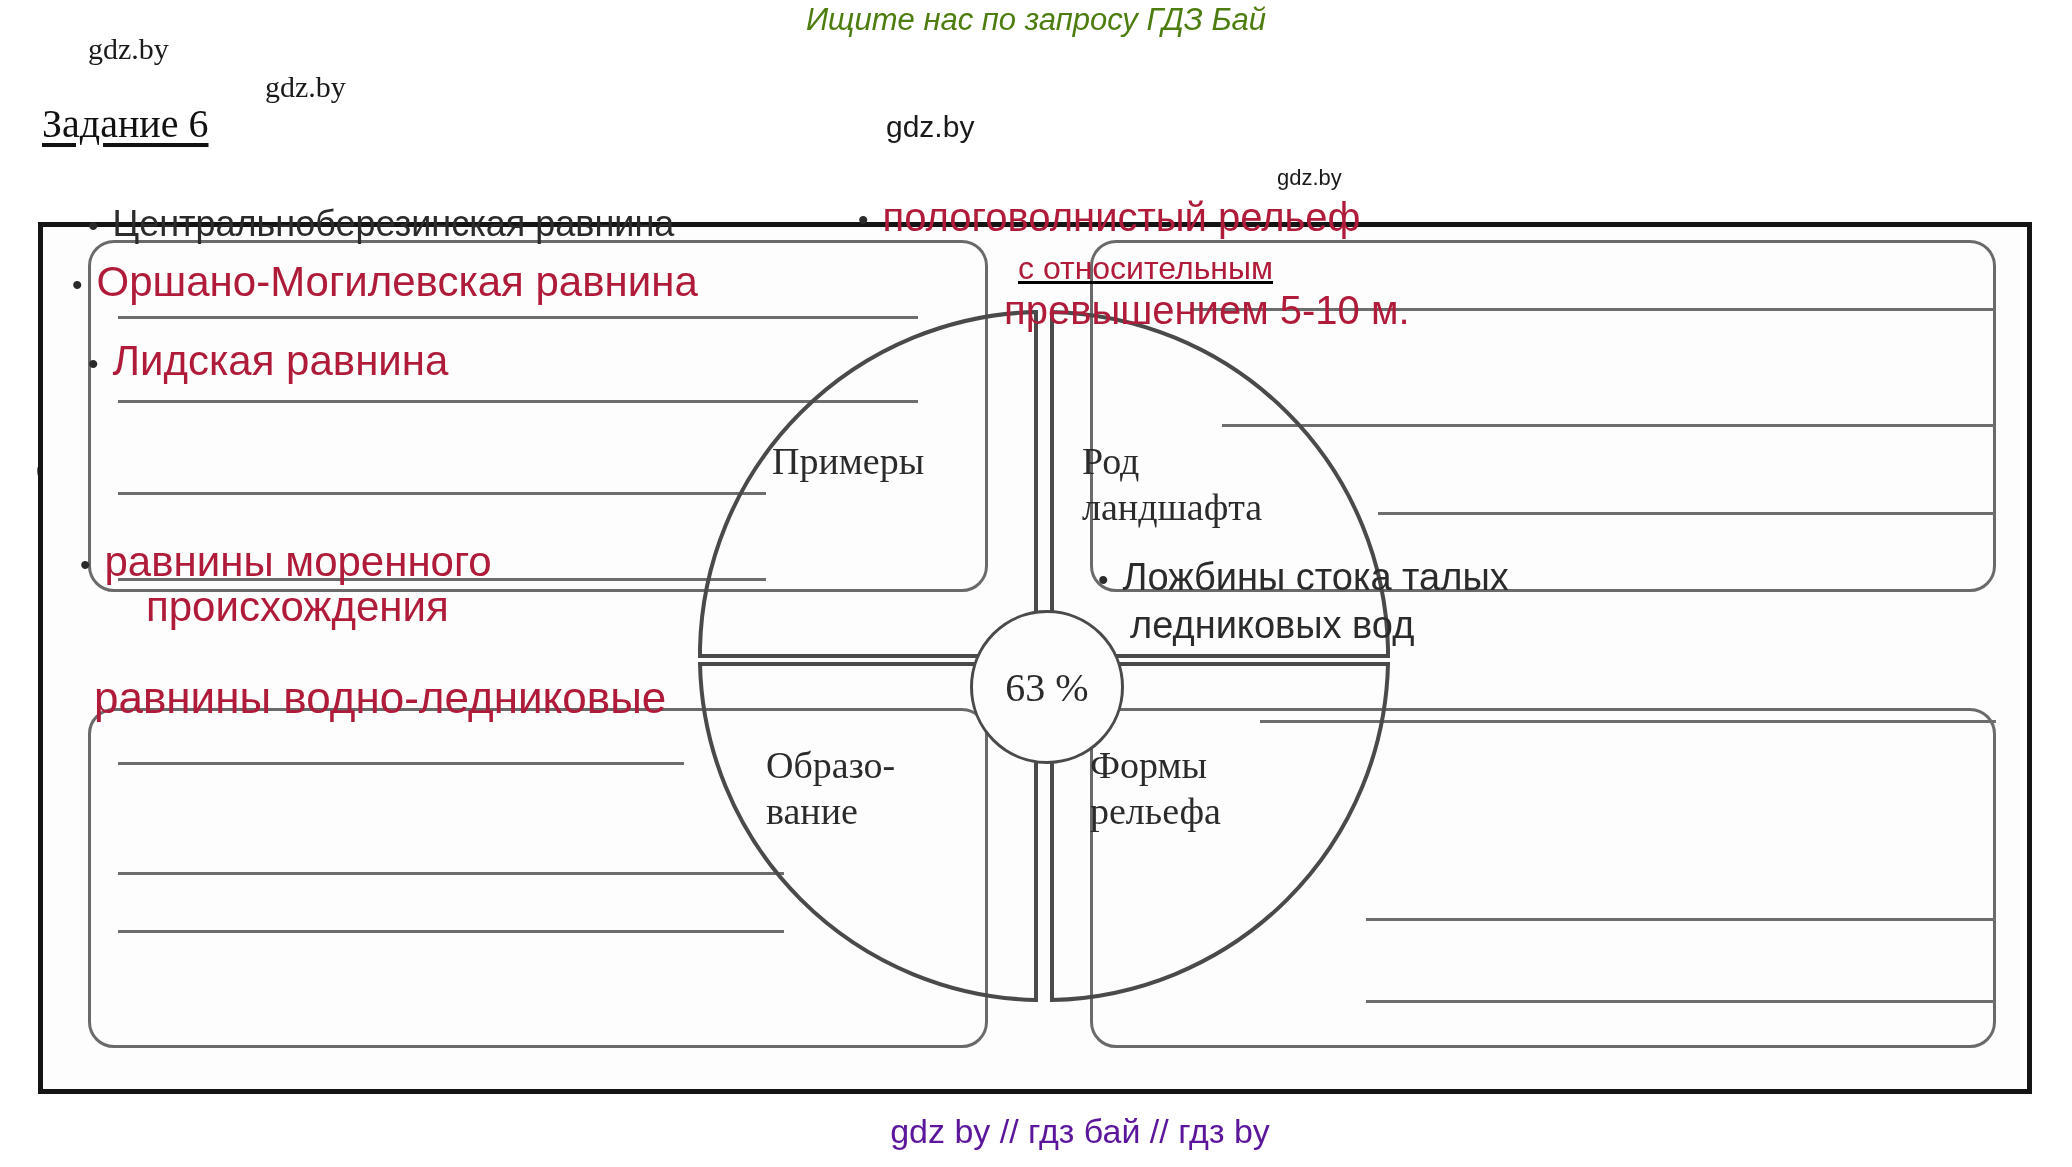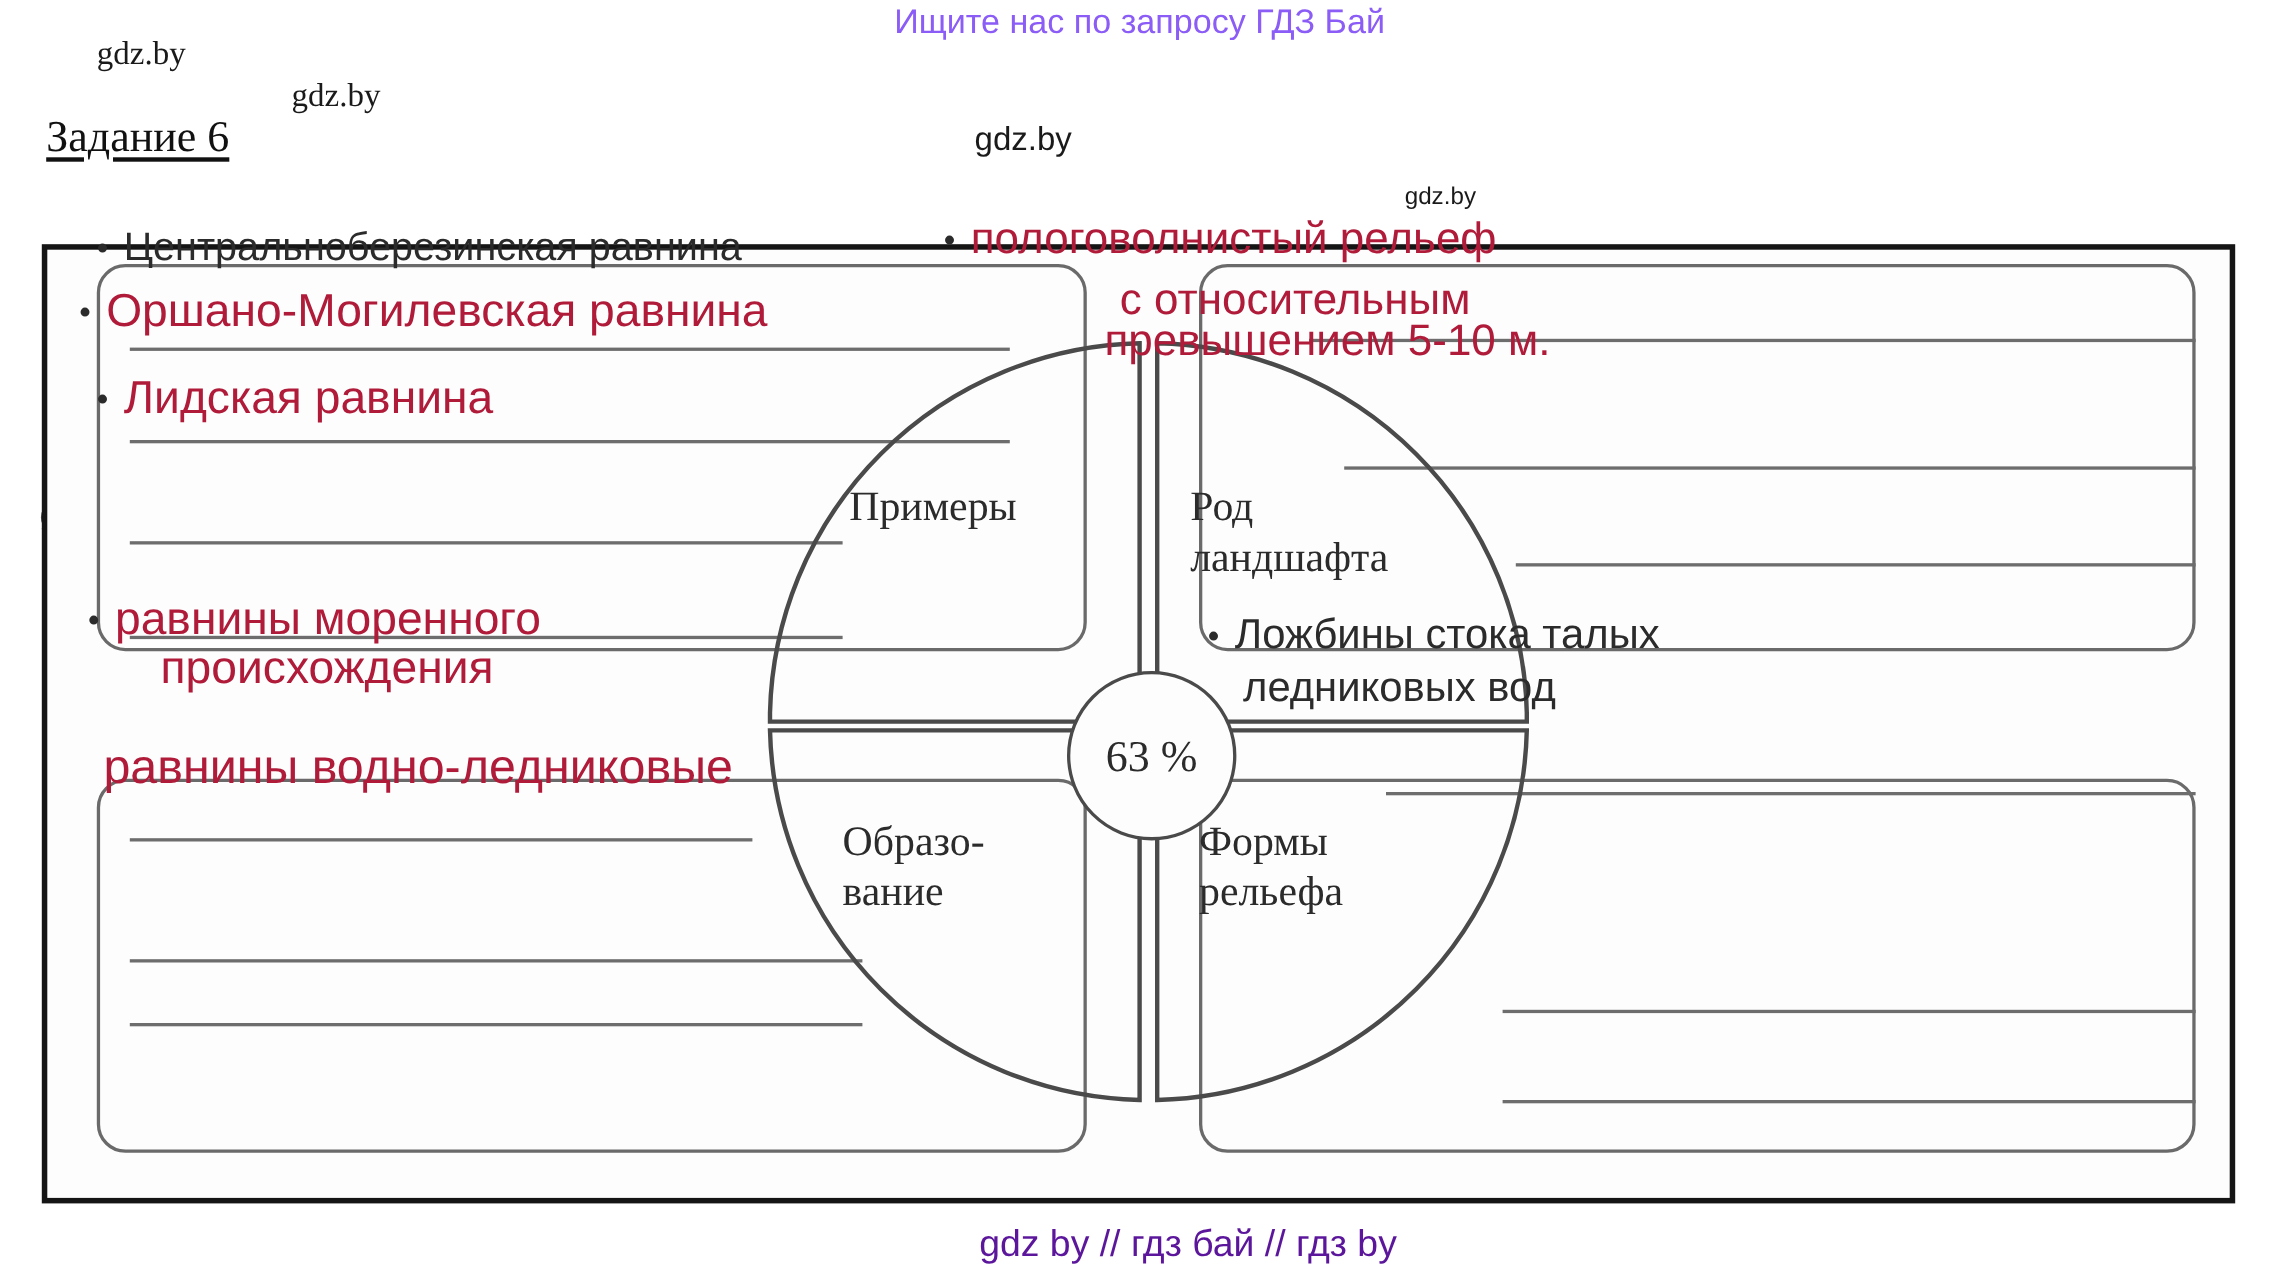--- a/index.html
+++ b/index.html
@@ -128,21 +128,21 @@
     left: 0; top: 1112px; width: 2072px;
     text-align: center;
     color: #5b169b;
     font-size: 34px;
     white-space: nowrap;
   }
 </style>
 </head>
 <body>
 
-<div class="abs" id="promo-banner" style="color: #8b5cf6;">Ищите нас по запросу ГДЗ Бай</div>
+<div class="abs" id="promo-banner" style="color: #4d7c0f; font-style: italic;">Ищите нас по запросу ГДЗ Бай</div>
 
 <div class="abs" id="task-heading">Задание 6</div>
 
 <div id="watermark-layer">
     <div class="abs wm wm-serif" style="left: 88px; top: 32px; font-size: 30px;">gdz.by</div>
     <div class="abs wm wm-serif" style="left: 265px; top: 70px; font-size: 30px;">gdz.by</div>
     <div class="abs wm" style="left: 886px; top: 110px; font-size: 30px;">gdz.by</div>
     <div class="abs wm" style="left: 1277px; top: 165px; font-size: 22px;">gdz.by</div>
     <div class="abs wm" style="left: 1408px; top: 278px; font-size: 30px;">gdz.by</div>
     <div class="abs wm" style="left: 272px; top: 380px; font-size: 28px;">gdz.by</div>
@@ -199,21 +199,21 @@
 <div class="wheel-label" id="label-landforms">Формы
 рельефа</div>
 
 <div id="center-percent">63 %</div>
 
 <div id="answers-layer">
     <div class="item" style="left: 88px; top: 203px; font-size: 36px;"><span class="bullet ink-black">•</span><span class="ink-black" style="margin-left: 14px;">Центральноберезинская равнина</span></div>
     <div class="item" style="left: 72px; top: 258px; font-size: 42px;"><span class="bullet ink-black">•</span><span class="ink-red" style="margin-left: 14px;">Оршано-Могилевская равнина</span></div>
     <div class="item" style="left: 88px; top: 337px; font-size: 42px;"><span class="bullet ink-black">•</span><span class="ink-red" style="margin-left: 14px;">Лидская равнина</span></div>
     <div class="item" style="left: 858px; top: 195px; font-size: 40px; text-align: center;"><span class="bullet ink-black">•</span><span class="ink-red" style="margin-left: 14px;">пологоволнистый рельеф</span></div>
-    <div class="item" style="left: 1018px; top: 250px; font-size: 40px;"><span class="ink-red" style="margin-left: 0px;">с относительным</span></div>
+    <div class="item" style="left: 1018px; top: 250px; font-size: 32px; text-decoration: underline;"><span class="ink-red" style="margin-left: 0px;">с относительным</span></div>
     <div class="item" style="left: 1004px; top: 288px; font-size: 40px;"><span class="ink-red" style="margin-left: 0px;">превышением 5-10 м.</span></div>
     <div class="item" style="left: 80px; top: 538px; font-size: 42px;"><span class="bullet ink-black">•</span><span class="ink-red" style="margin-left: 14px;">равнины моренного</span></div>
     <div class="item" style="left: 146px; top: 583px; font-size: 42px;"><span class="ink-red" style="margin-left: 0px;">происхождения</span></div>
     <div class="item" style="left: 94px; top: 673px; font-size: 44px;"><span class="ink-red" style="margin-left: 0px;">равнины водно-ледниковые</span></div>
     <div class="item" style="left: 1098px; top: 556px; font-size: 38px;"><span class="bullet ink-black">•</span><span class="ink-black" style="margin-left: 14px;">Ложбины стока талых</span></div>
     <div class="item" style="left: 1130px; top: 604px; font-size: 38px;"><span class="ink-black" style="margin-left: 0px;">ледниковых вод</span></div>
   </div>
 
 <div class="abs" id="footer-links" style="color: rgb(91, 22, 155); margin-left: 44px;">gdz by  //  гдз бай  //  гдз by</div>
 

